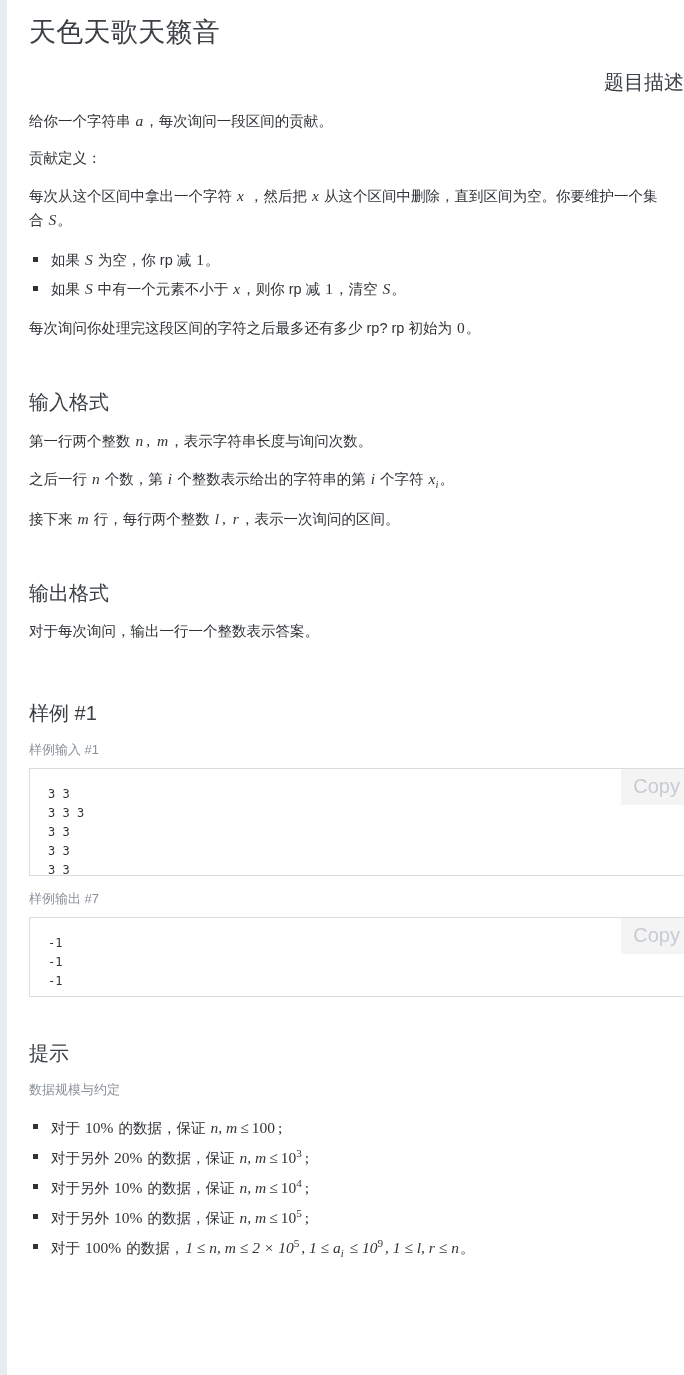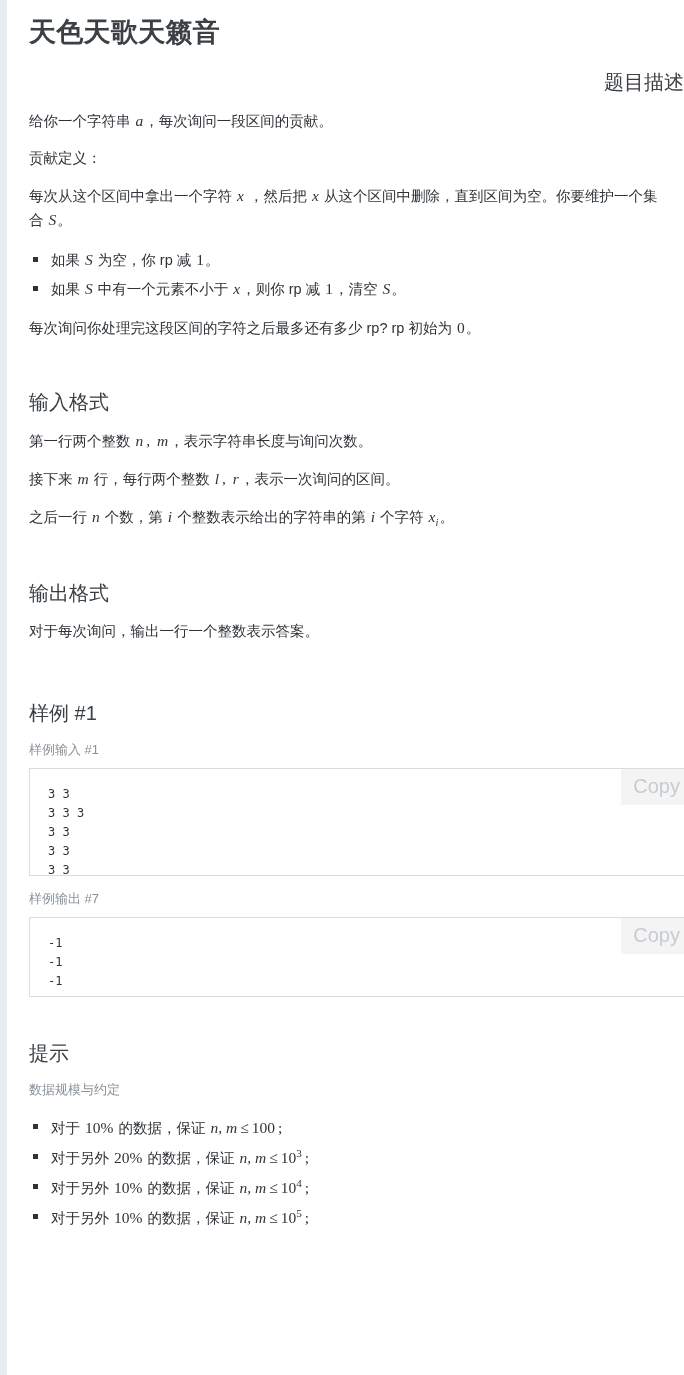--- a/index.html
+++ b/index.html
@@ -21,21 +21,21 @@
     min-height: 1375px;
     background: #ffffff;
     box-sizing: border-box;
     padding: 0 0 0 0;
   }
   .inner {
     padding: 14px 0 0 22px;
   }
   .prob-title {
     font-size: 27px;
-    font-weight: 700;
+    font-weight: 400;
     color: #3b4045;
     margin: 0 0 6px 0;
     line-height: 1.35;
     letter-spacing: .3px;
   }
   h2.sec {
     font-size: 20px;
     font-weight: 400;
     color: #3b4045;
     margin: 20px 0 13px 0;
@@ -164,23 +164,23 @@
 
     <p class="para"><span>每次询问你处理完这段区间的字符之后最多还有多少 rp? rp 初始为 </span><span class="mn">0</span><span>。</span></p>
 
 
     <div class="spacer-sm"></div>
 
     <h2 class="sec">输入格式</h2>
 
     <p class="para"><span>第一行两个整数 </span><span class="mi">n</span><span class="mo">, </span><span class="mi">m</span><span>，表示字符串长度与询问次数。</span></p>
 
+    <p class="para"><span>之后一行 </span><span class="mi">n</span><span> 个数，第 </span><span class="mi">i</span><span> 个整数表示给出的字符串的第 </span><span class="mi">i</span><span> 个字符 </span><span class="mi"><span>x</span><sub>i</sub></span><span>。</span></p>
+
     <p class="para"><span>接下来 </span><span class="mi">m</span><span> 行，每行两个整数 </span><span class="mi">l</span><span class="mo">, </span><span class="mi">r</span><span>，表示一次询问的区间。</span></p>
-
-    <p class="para"><span>之后一行 </span><span class="mi">n</span><span> 个数，第 </span><span class="mi">i</span><span> 个整数表示给出的字符串的第 </span><span class="mi">i</span><span> 个字符 </span><span class="mi"><span>x</span><sub>i</sub></span><span>。</span></p>
 
     <div class="spacer-sm"></div>
 
     <h2 class="sec">输出格式</h2>
 
     <p class="para">对于每次询问，输出一行一个整数表示答案。</p>
 
     <div class="spacer-md"></div>
 
     <h2 class="sec">样例 #1</h2>
@@ -209,16 +209,17 @@
 
     <h2 class="sec">提示</h2>
 
     <h3 class="sub">数据规模与约定</h3>
 
     <ul class="blist">
       <li><span>对于 </span><span class="mn">10%</span><span> 的数据，保证 </span><span class="mi">n, m</span><span class="mo">≤</span><span class="mn"><span>100</span><sup></sup></span><span class="mo">;</span></li>
       <li><span>对于另外 </span><span class="mn">20%</span><span> 的数据，保证 </span><span class="mi">n, m</span><span class="mo">≤</span><span class="mn"><span>10</span><sup>3</sup></span><span class="mo">;</span></li>
       <li><span>对于另外 </span><span class="mn">10%</span><span> 的数据，保证 </span><span class="mi">n, m</span><span class="mo">≤</span><span class="mn"><span>10</span><sup>4</sup></span><span class="mo">;</span></li>
       <li><span>对于另外 </span><span class="mn">10%</span><span> 的数据，保证 </span><span class="mi">n, m</span><span class="mo">≤</span><span class="mn"><span>10</span><sup>5</sup></span><span class="mo">;</span></li>
+      <li><span>对于 </span><span class="mn">100%</span><span> 的数据，</span><span class="mi"><span>1 ≤ n, m ≤ 2 × 10</span><sup>5</sup></span><span class="mi"><span>, 1 ≤ a</span><sub>i</sub></span><span class="mi"><span> ≤ 10</span><sup>9</sup></span><span class="mi">, 1 ≤ l, r ≤ n</span><span>。</span></li>
     </ul>
 
   </div>
 </div>
 
 </body></html>

